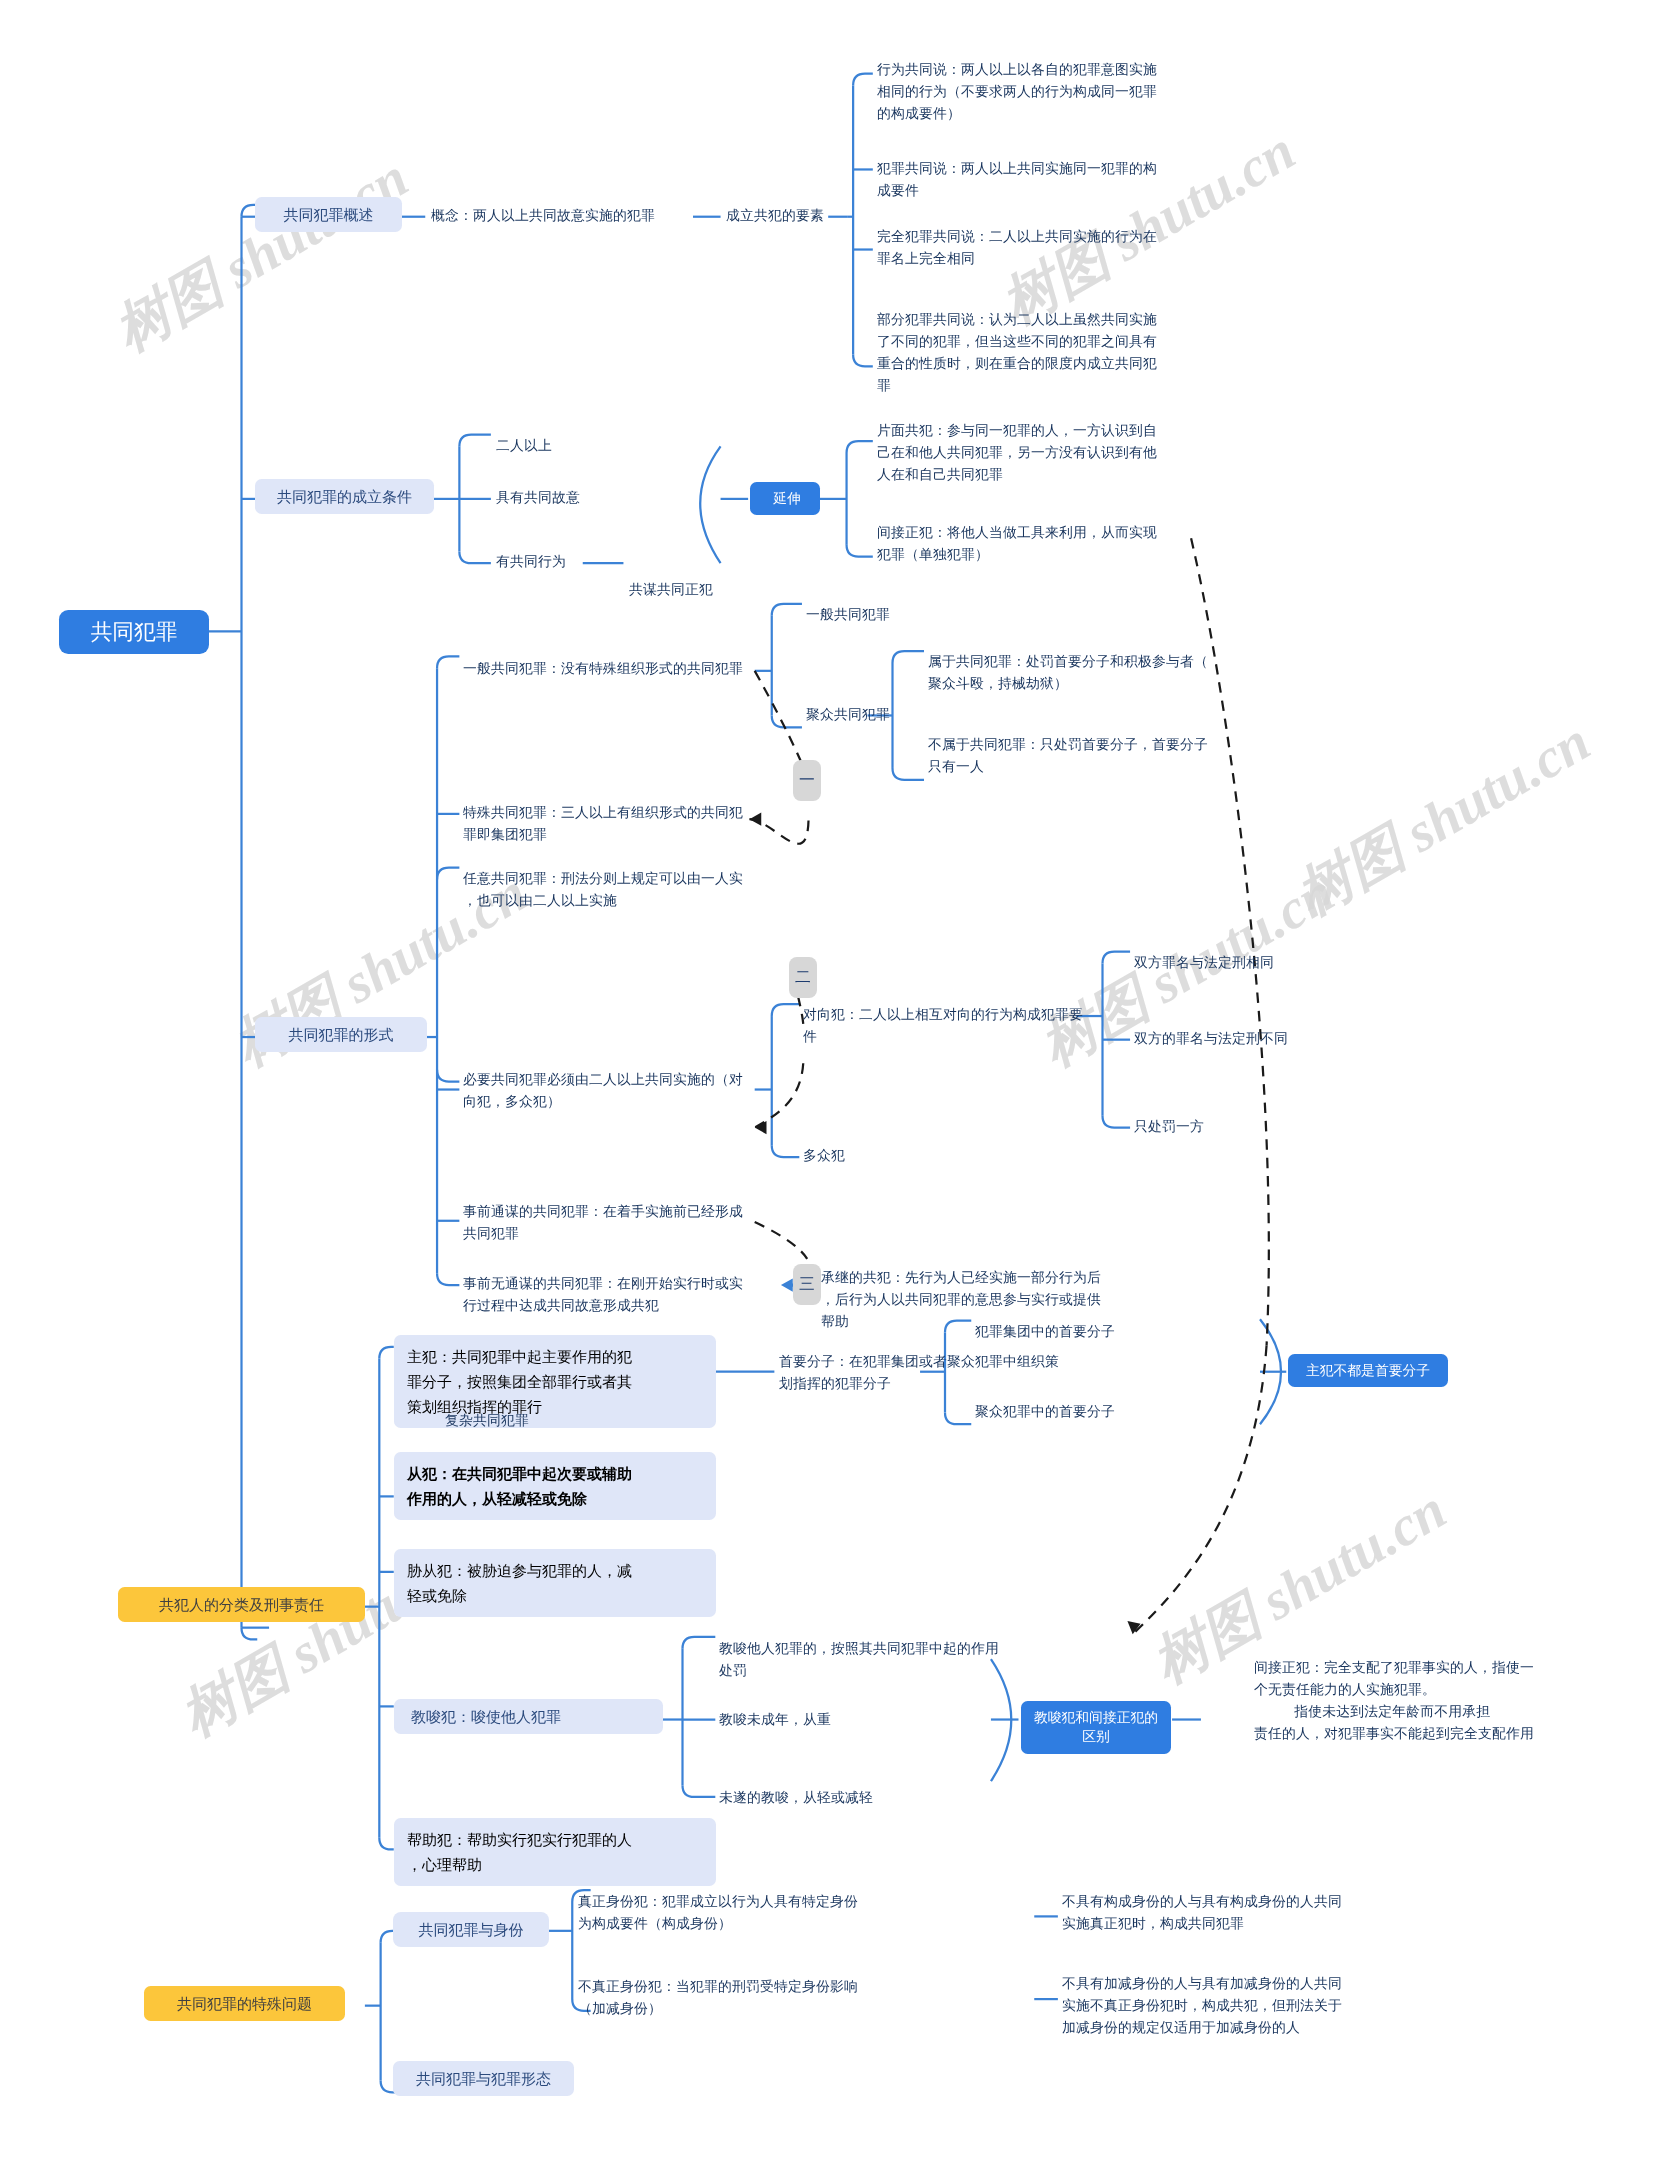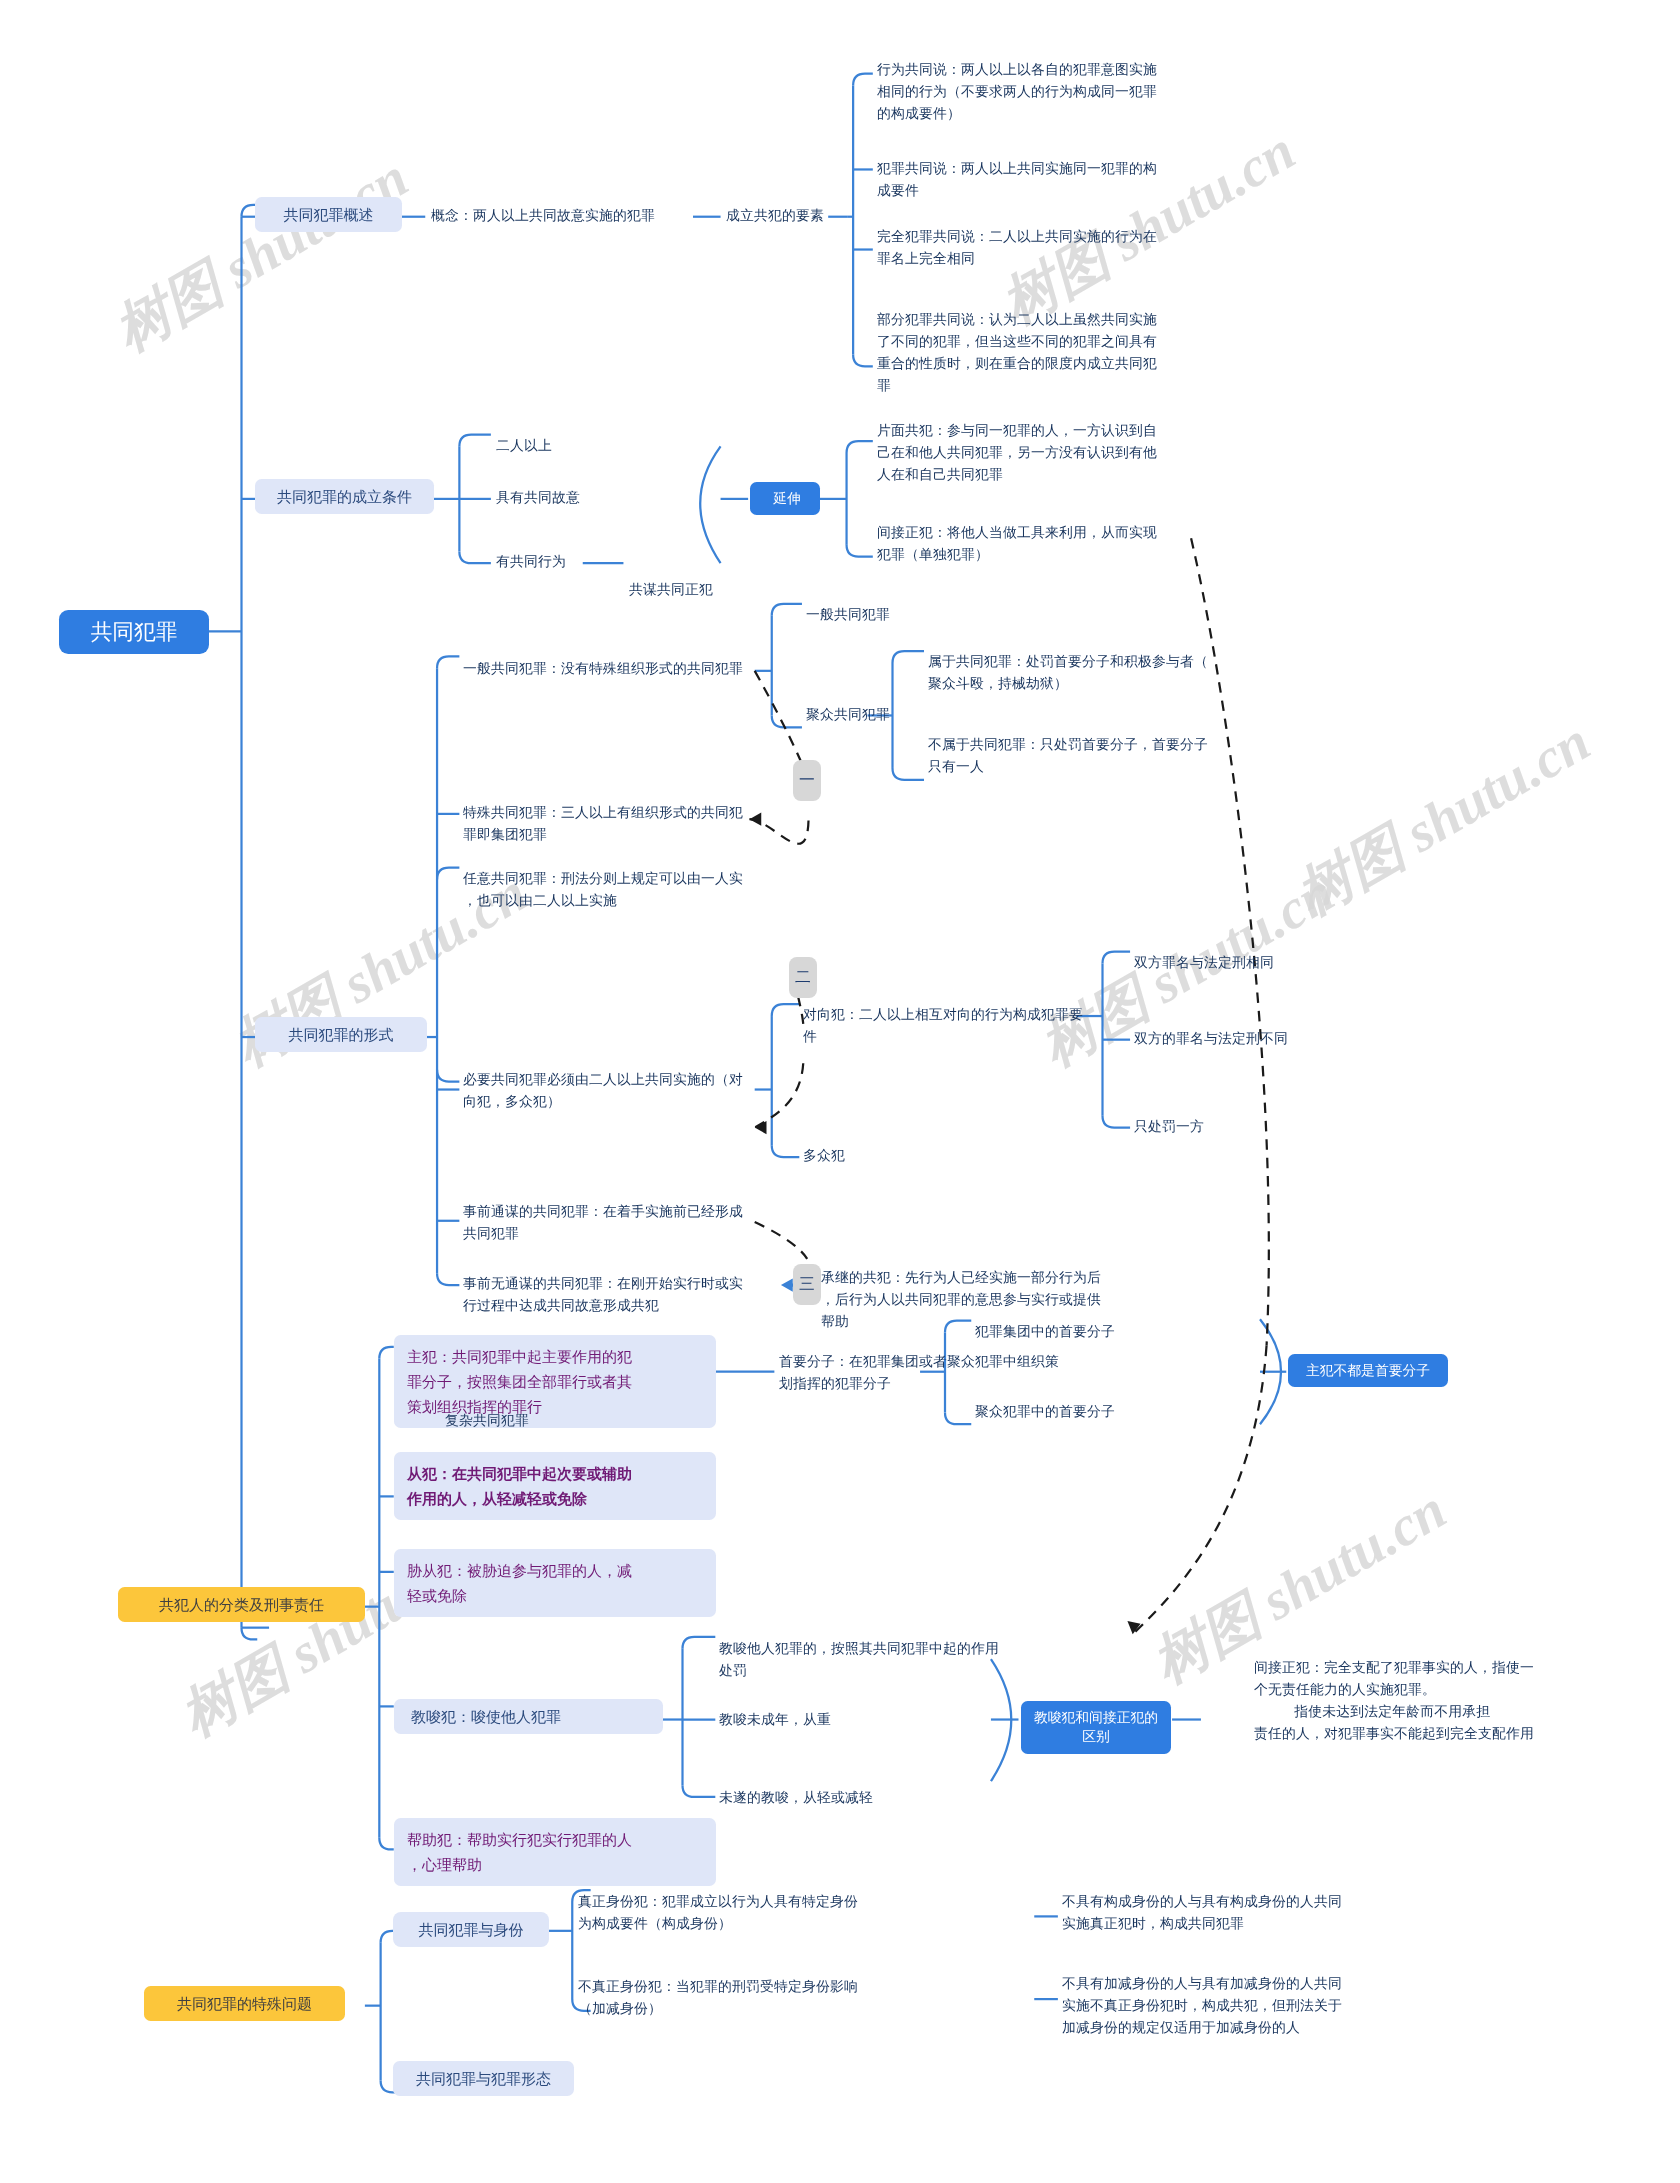--- a/index.html
+++ b/index.html
@@ -19,21 +19,21 @@
   .txt{position:absolute;box-sizing:border-box;color:#17335c;font-size:13.8px;line-height:22px;
        white-space:pre-wrap;letter-spacing:0.2px;}
   .root{background:#2f7de1;color:#fff;border-radius:9.2px;padding:9.2px 17px;font-size:21.7px;
         line-height:26px;font-weight:400;text-align:center;}
   .lvl1{background:#dfe6f8;color:#2b4a7d;border-radius:6.6px;padding:7.2px 13px;font-size:15px;
         line-height:21px;text-align:center;}
   .orange{background:#fcc63b;color:#404040;border-radius:6.6px;padding:7.2px 13px;font-size:15px;
           line-height:21px;text-align:center;}
   .blue{background:#2f7de1;color:#fff;border-radius:6.6px;padding:6.6px 11.8px;font-size:13.8px;
         line-height:19.7px;text-align:center;}
-  .boxed{background:#dfe6f8;color:#701a75;border-radius:6.6px;padding:9.2px 13px;font-size:15px;
+  .boxed{background:#dfe6f8;color:#000000;border-radius:6.6px;padding:9.2px 13px;font-size:15px;
          line-height:25px;white-space:pre-wrap;}
   .badge{position:absolute;width:27.6px;height:41px;background:#d7d7d7;border-radius:7.9px;
          display:flex;align-items:center;justify-content:center;color:#1c3b6e;font-size:15.8px;}
 </style>
 </head>
 <body>
 
 <div id="canvas">
 
   <div class="wm" style="left:98px;top:217px;">树图 shutu.cn</div>

